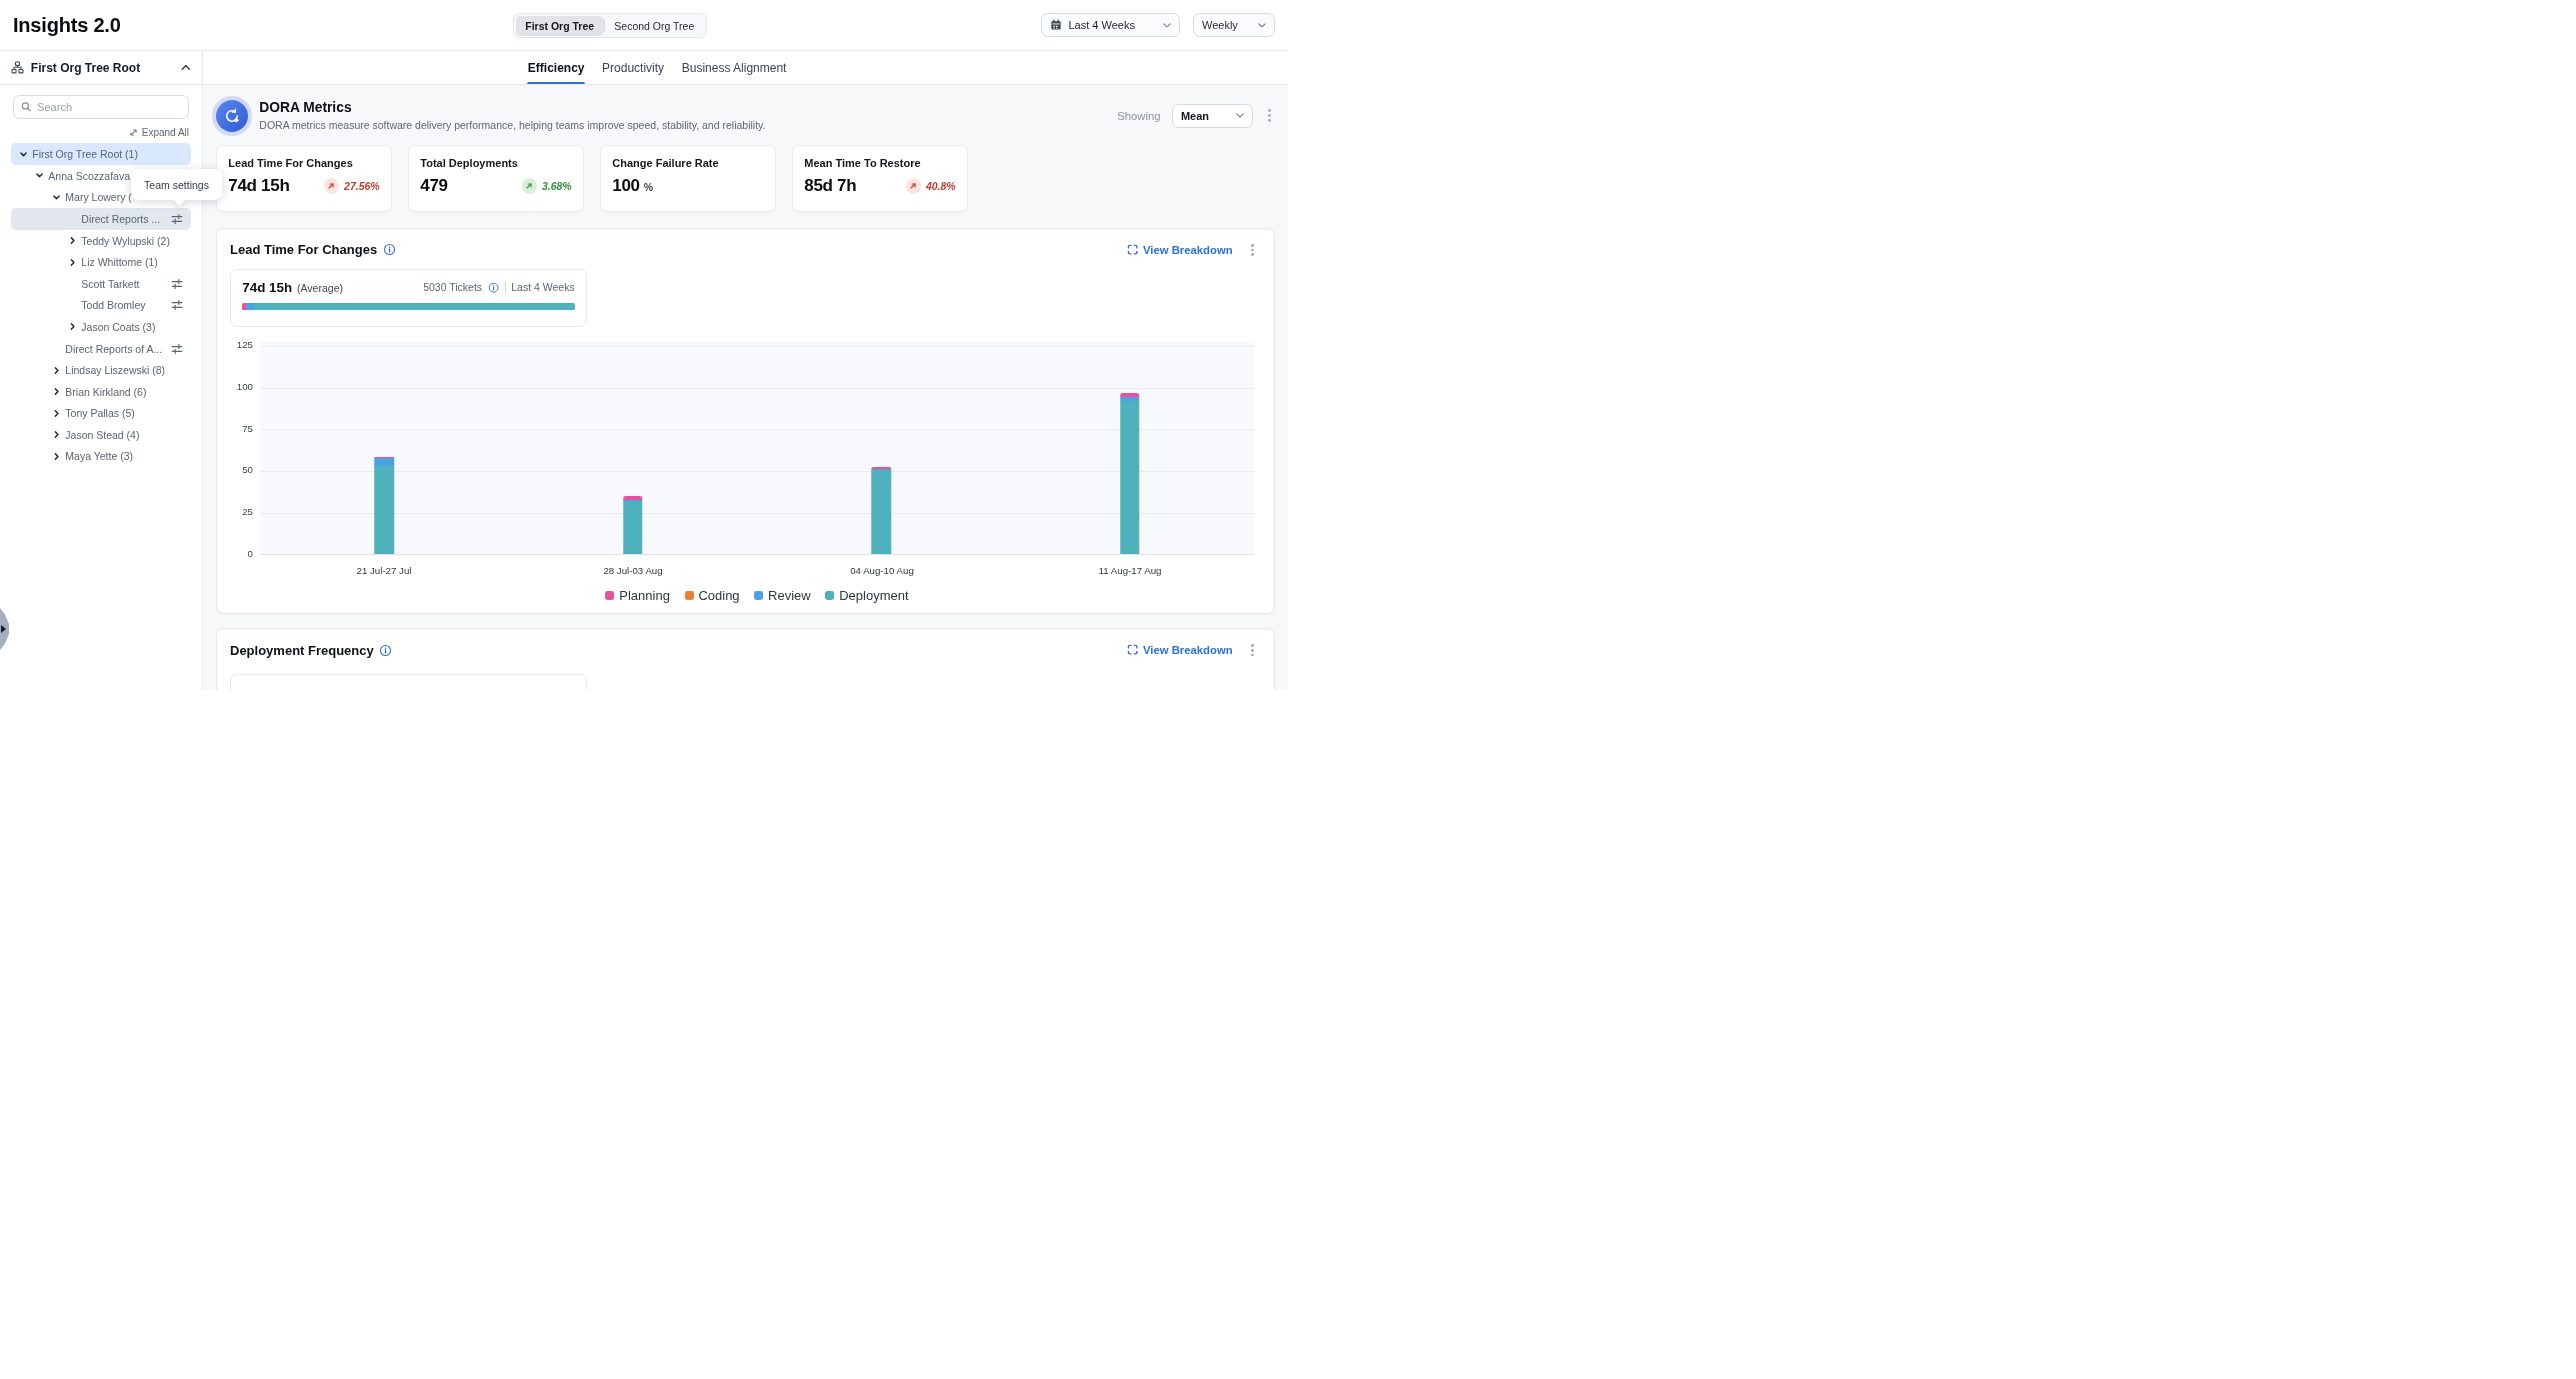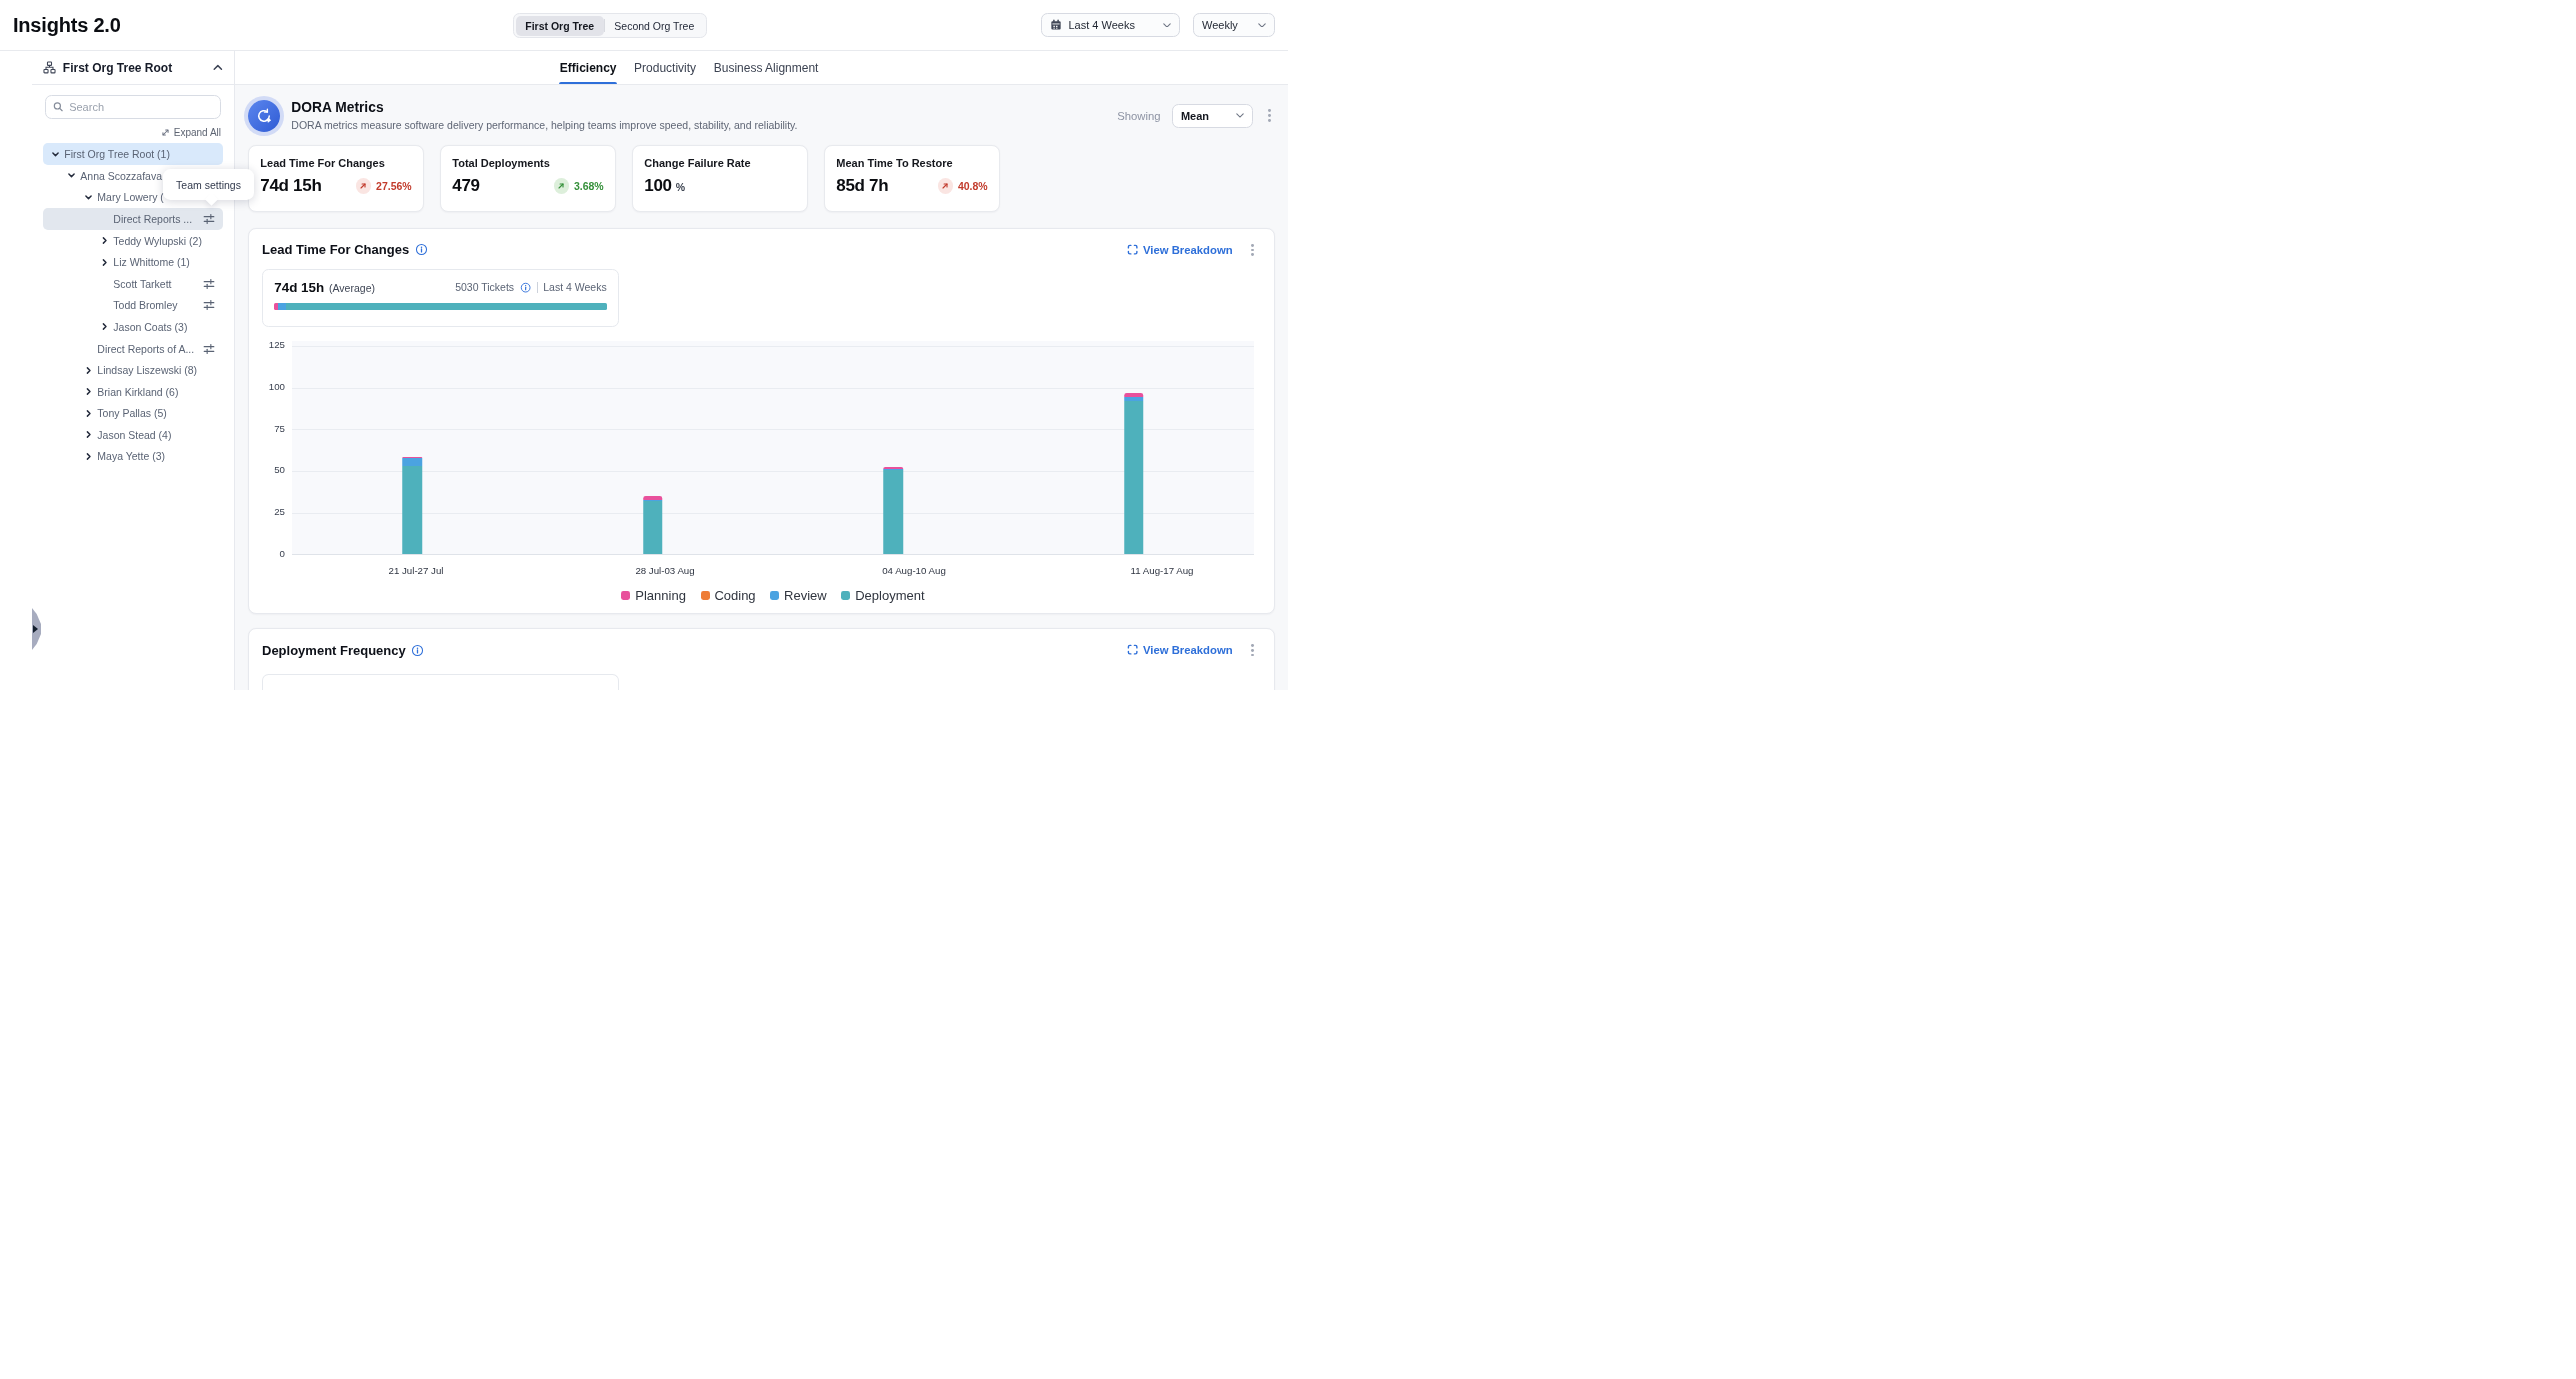--- a/index.html
+++ b/index.html
@@ -15,21 +15,21 @@
   .seg-btn.active { background:#e2e3e9; font-weight:700; color:#14171f; }
   .seg-div { width:0.8px; height:13.8px; background:#d9dbe1; }
   .top-right { position:absolute; right:13px; top:13px; display:flex; gap:13px; }
   .dd { display:flex; align-items:center; gap:6.5px; background:#fbfcfd; border:0.8px solid #d7dae2; border-radius:6.5px; height:24px; padding:0 8px; font-size:11px; color:#1e2430; cursor:pointer; }
   .dd-date { width:139px; }
   .dd-week { width:82px; }
   .dd .grow { flex:1; }
   .chev-dn { width:8px; height:4.9px; }
 
   
-  .layout { display:flex; height:639px;padding-left:32px; }
+  .layout { display:flex; height:639px; }
   .sidebar { width:203px; background:#fff; border-right:0.8px solid #e7e9ee; position:relative; flex:none; }
   .main { flex:1; background:#f7f8fa; min-width:0; }
 
   
   .sb-head { height:34px; border-bottom:0.8px solid #e7e9ee; display:flex; align-items:center; padding:0 11.3px; gap:6.5px; background:#fff; }
   .sb-head-title { font-size:12px; font-weight:700; color:#161b28; flex:1; }
   .search { margin:9.7px 13px 0; height:24px; border:0.8px solid #d8dce4; border-radius:6.5px; display:flex; align-items:center; padding:0 7.3px; gap:5.7px; background:#fff; }
   .search input { border:none; outline:none; font-family:inherit; font-size:11px; color:#333a49; width:100%; background:transparent; }
   .search input::placeholder { color:#9aa1ad; }
   .expand-row { margin:8px 13px 0; display:flex; justify-content:flex-end; }
@@ -68,21 +68,21 @@
   .dd-mean span { font-weight:700; color:#14171f; }
   .kebab { display:flex; flex-direction:column; gap:2px; padding:3.2px 4px; cursor:pointer; }
   .kebab i { width:2.8px; height:2.8px; border-radius:50%; background:#a3a9b6; }
 
   .cards { margin-top:11.3px; display:flex; gap:16px; }
   .mcard { width:176px; height:67px; background:#fff; border:0.8px solid #e8eaee; border-radius:8px; box-shadow:0 0.8px 1.6px rgba(16,24,40,.04); padding:10.5px 11.3px; }
   .mcard-title { font-size:11px; font-weight:700; color:#15171d; white-space:nowrap; }
   .mcard-row { margin-top:7.3px; display:flex; align-items:center; justify-content:space-between; }
   .mcard-val { font-size:17px; font-weight:800; color:#0b0d11; letter-spacing:-0.3px; }
   .mcard-unit { font-size:10.5px; font-weight:600; color:#3c4350; margin-left:4px; }
-  .badge { display:flex; align-items:center; gap:4.9px; }
+  .badge { display:flex; align-items:center; gap:4.9px;font-style:italic; }
   .badge-circ { width:15.4px; height:15.4px; border-radius:50%; display:flex; align-items:center; justify-content:center; }
   .badge-pct { font-size:10.5px; font-weight:700; }
   .tone-bad .badge-circ { background:#fae5e2; }
   .tone-bad .badge-pct { color:#c23b2c; }
   .tone-bad svg { stroke:#c23b2c; }
   .tone-good .badge-circ { background:#ddefdb; }
   .tone-good .badge-pct { color:#35903a; }
   .tone-good svg { stroke:#35903a; }
 
   .panel { margin-top:16px; background:#fff; border:0.8px solid #e7e9ee; border-radius:8px; box-shadow:0 0.8px 1.6px rgba(16,24,40,.04); }

